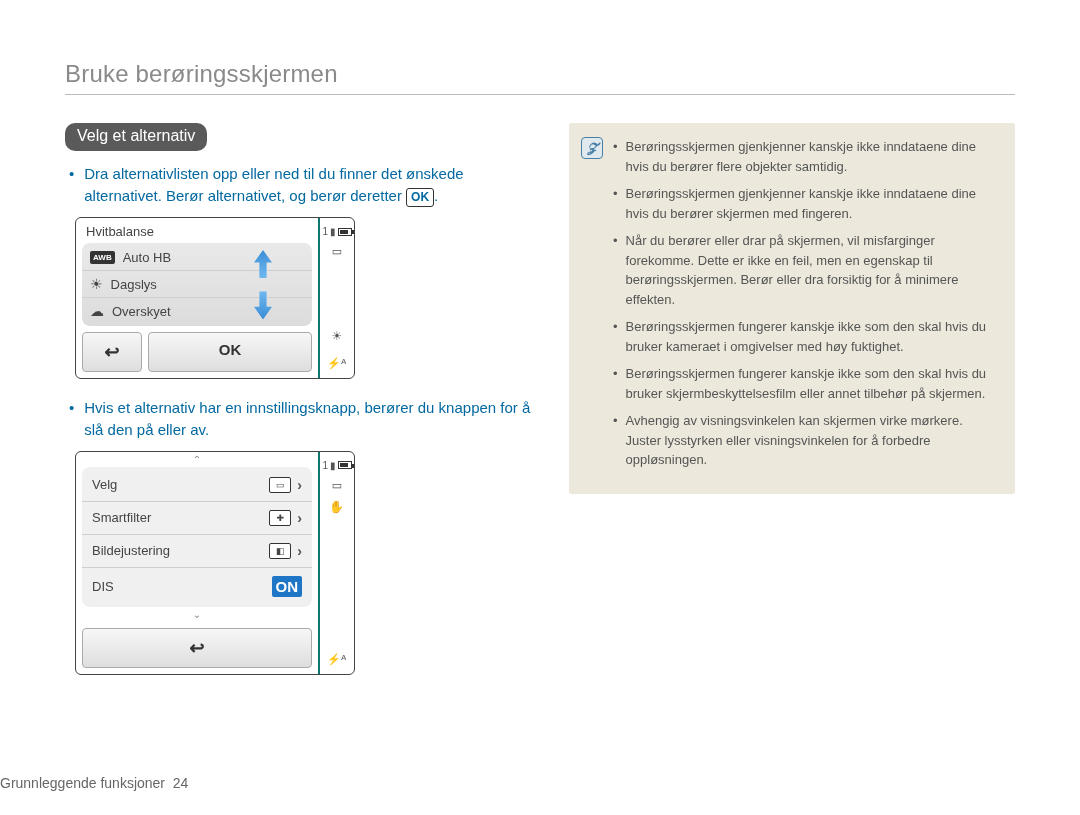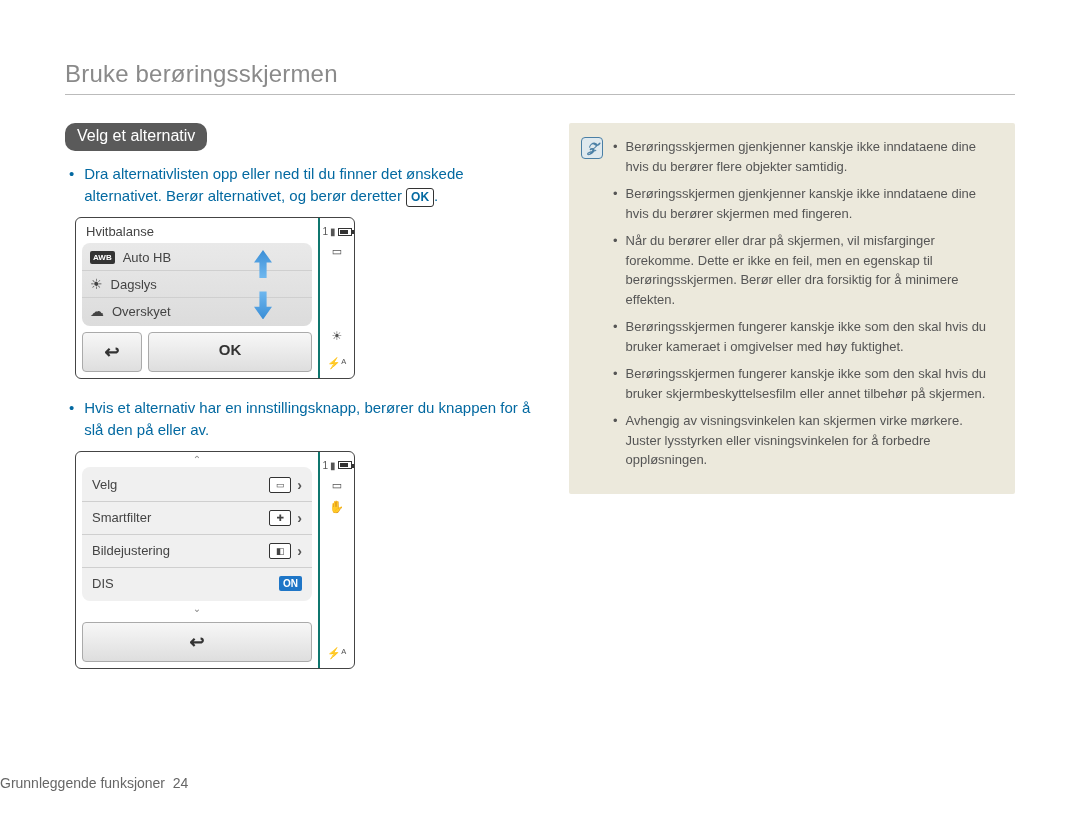--- a/index.html
+++ b/index.html
@@ -31,21 +31,21 @@
   .arrows-overlay{position:absolute;right:40px;top:0;bottom:0;display:flex;flex-direction:column;justify-content:space-around;}
   .arrow{width:18px;height:28px;background:linear-gradient(#6fb8ef,#3a8ed6);clip-path:polygon(30% 0,70% 0,70% 55%,100% 55%,50% 100%,0 55%,30% 55%);}
   .arrow.up{transform:rotate(180deg);}
   .bottom-bar{display:flex;margin:6px;gap:6px;}
   .btn{flex:1;background:linear-gradient(#f7f7f7,#dedede);border:1px solid #aaa;border-radius:4px;text-align:center;padding:8px 0;font-size:15px;font-weight:bold;color:#333;}
   .btn.back{flex:0 0 60px;font-size:18px;}
   .settings-list .list-row{justify-content:space-between;padding:8px 10px;}
   .row-right{display:flex;align-items:center;gap:6px;}
   .thumb{width:22px;height:16px;border:1.5px solid #333;border-radius:2px;background:#fff;display:flex;align-items:center;justify-content:center;font-size:9px;}
   .chev{font-size:14px;color:#555;font-weight:bold;}
-  .on-badge{background:#1f76c7;color:#fff;font-size:10px;font-weight:bold;padding:2px 4px;border-radius:2px;}
+  .on-badge{background:#1f76c7;color:#fff;font-size:15px;font-weight:bold;padding:2px 4px;border-radius:2px;}
   .caret-small{font-size:10px;color:#888;text-align:center;padding:2px 0;}
   .note-box { background:#ece9dc; border-radius:2px; padding:14px 18px 16px 44px; position:relative; font-size:13px; color:#555; line-height:1.5;}
   .note-icon{position:absolute;left:12px;top:14px;width:22px;height:22px;border:1.5px solid #4a7fa5;border-radius:4px;display:flex;align-items:center;justify-content:center;color:#4a7fa5;font-style:italic;font-weight:bold;background:#dfe9ee;}
   .note-box ul{list-style:none;}
   .note-box li{display:flex;margin-bottom:8px;}
   .note-box li::before{content:"•";margin-right:8px;}
   .footer{position:absolute;bottom:24px;left:0;right:0;text-align:left;font-size:14px;color:#666;}
   .flash-label{font-size:11px;}
 </style>
 </head>

